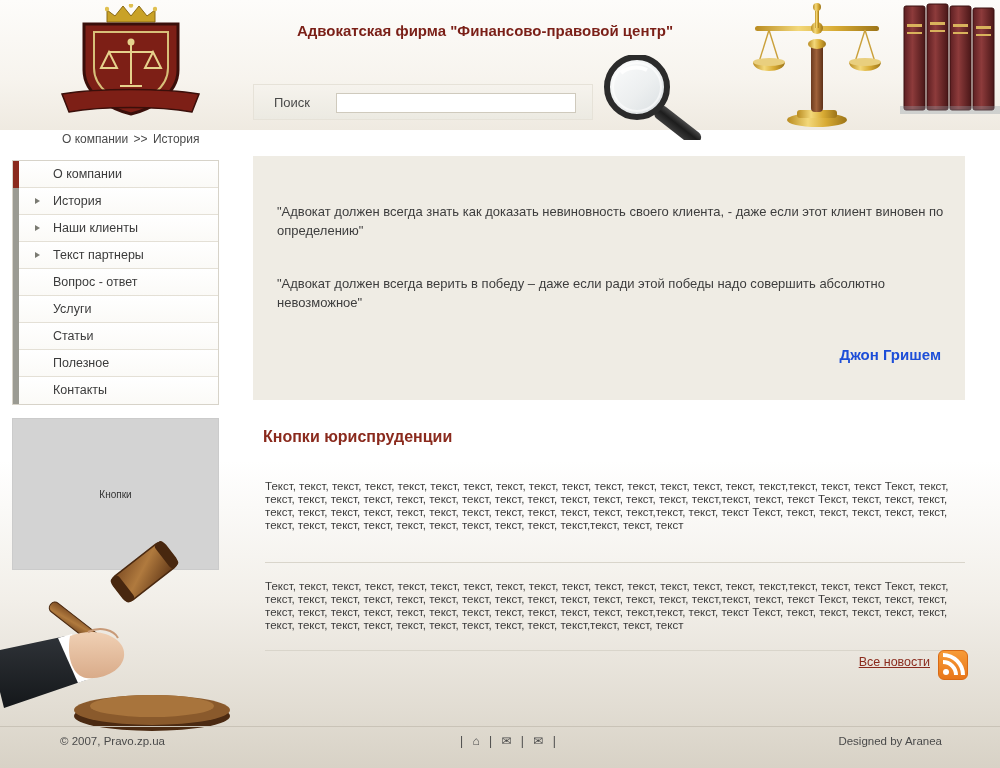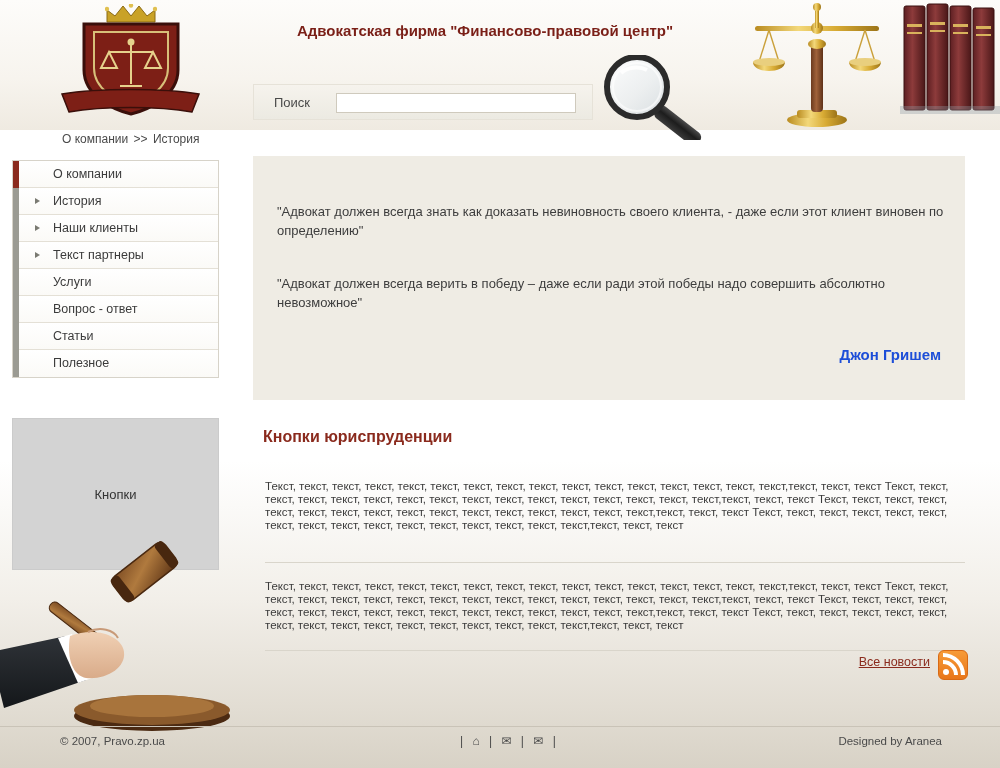--- a/index.html
+++ b/index.html
@@ -111,21 +111,21 @@
     border-left: 5px solid #7a7a72;
     border-top: 3.5px solid transparent;
     border-bottom: 3.5px solid transparent;
   }
 
   
   .buttons-box {
     position: absolute; left: 12px; top: 418px; width: 207px; height: 152px;
     background: #d3d3d3;
     border: 1px solid #cbcbcb;
-    color: #333; font-size: 13px;
+    color: #333; font-size: 10px;
     display: flex; align-items: center; justify-content: center;
   }
 
   
   .gavel { position: absolute; left: 0px; top: 540px; width: 235px; height: 195px; }
 
   
   .quote-box {
     position: absolute; left: 253px; top: 156px; width: 712px; height: 244px;
     background: #efece4;
@@ -348,33 +348,37 @@
       <span class="arrow"></span>
       <span>Наши клиенты</span>
     </div>
     <div class="menu-item">
       <span class="bar"></span>
       <span class="arrow"></span>
       <span>Текст партнеры</span>
     </div>
     <div class="menu-item">
       <span class="bar"></span>
+      <span>Вопрос - ответ</span>
+    </div>
+    <div class="menu-item">
+      <span class="bar"></span>
       <span>Услуги</span>
     </div>
     <div class="menu-item">
       <span class="bar"></span>
-      <span>Вопрос - ответ</span>
-    </div>
-    <div class="menu-item">
-      <span class="bar"></span>
       <span>Статьи</span>
     </div>
     <div class="menu-item">
       <span class="bar"></span>
       <span>Полезное</span>
+    </div>
+    <div class="menu-item">
+      <span class="bar"></span>
+      <span>Контакты</span>
     </div>
   </div>
 
   <div class="buttons-box">
     <span>Кнопки</span>
   </div>
 
   <div class="gavel">
     <svg width="235" height="195" viewBox="0 0 235 195">
       <defs>

